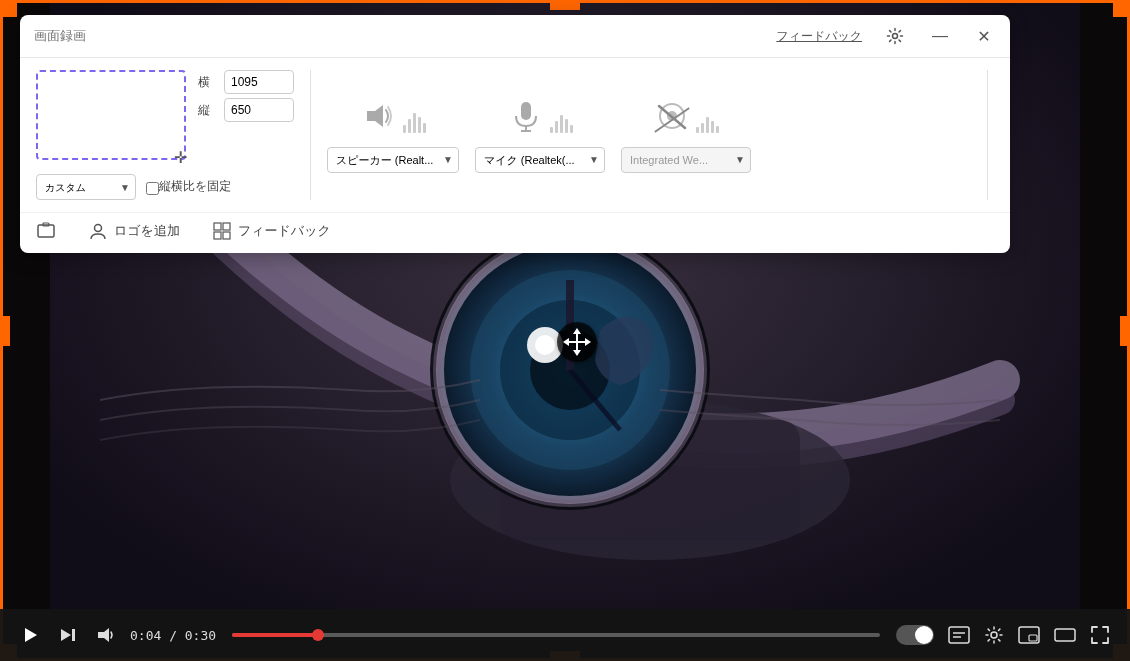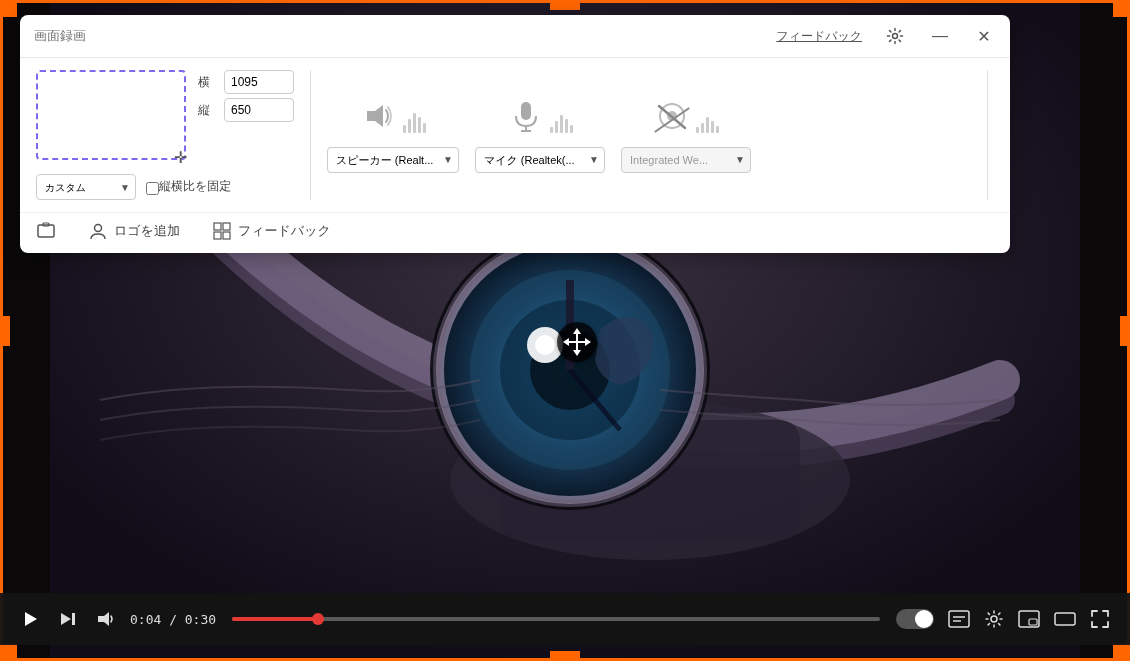--- a/index.html
+++ b/index.html
@@ -376,21 +376,21 @@
 
     .move-cursor svg {
       width: 44px;
       height: 44px;
       filter: drop-shadow(1px 1px 2px rgba(0,0,0,0.5));
     }
 
     
     .video-bottom-bar {
       position: absolute;
-      bottom: 16px;
+      bottom: 0;
       left: 0;
       width: 1130px;
       height: 52px;
       background: rgba(20,20,20,0.95);
       z-index: 12;
       display: flex;
       align-items: center;
       padding: 0 16px;
       gap: 10px;
     }

